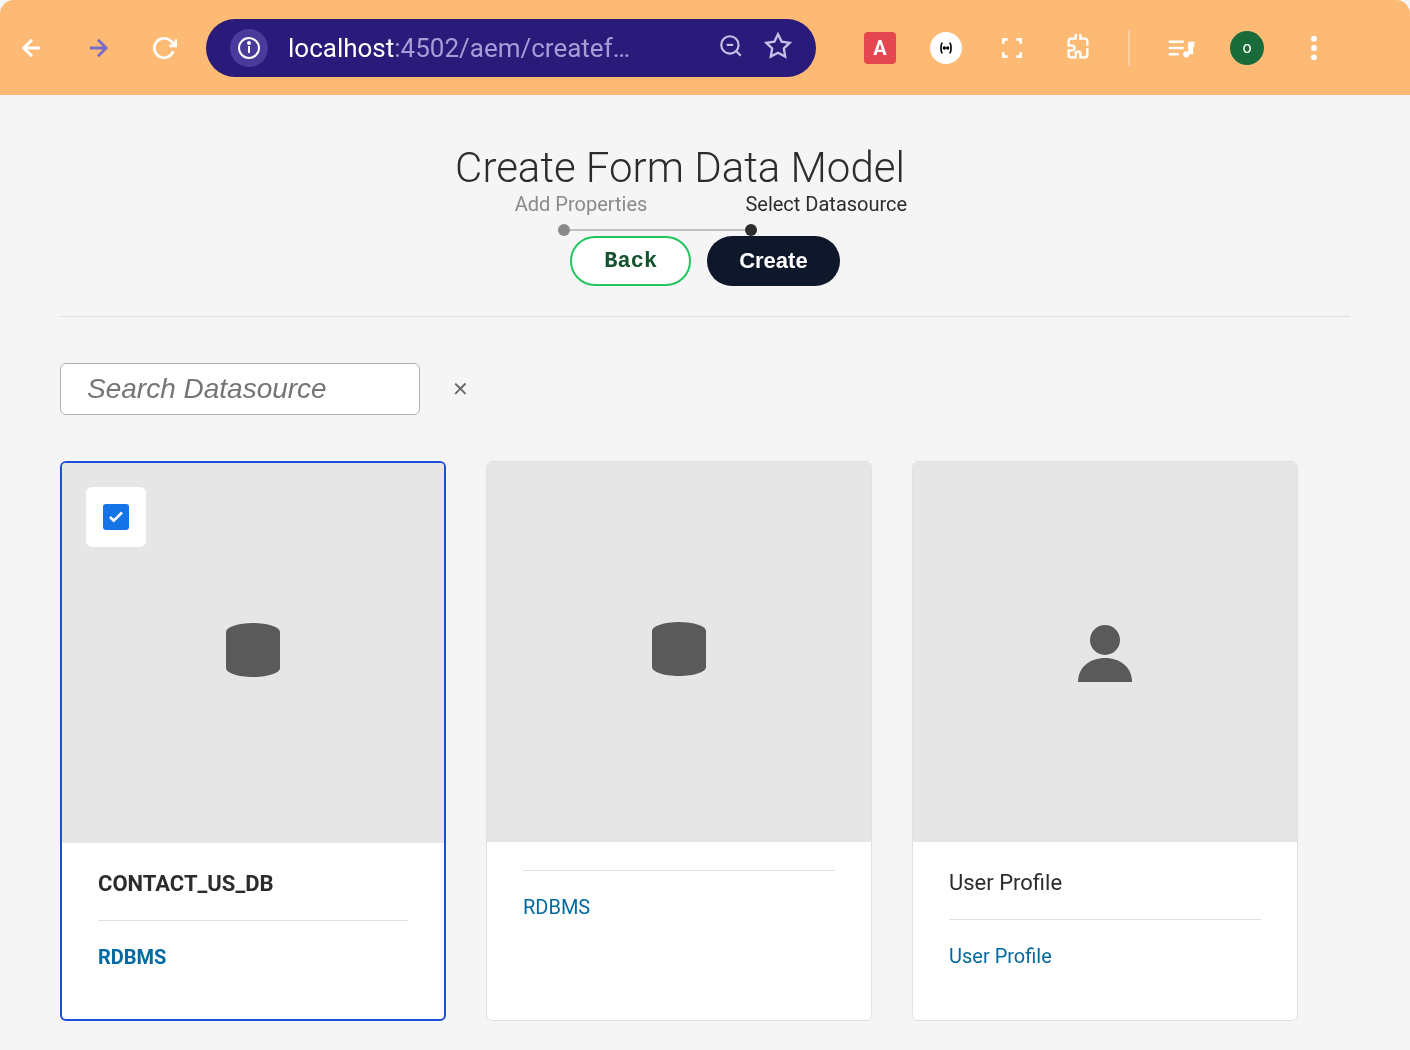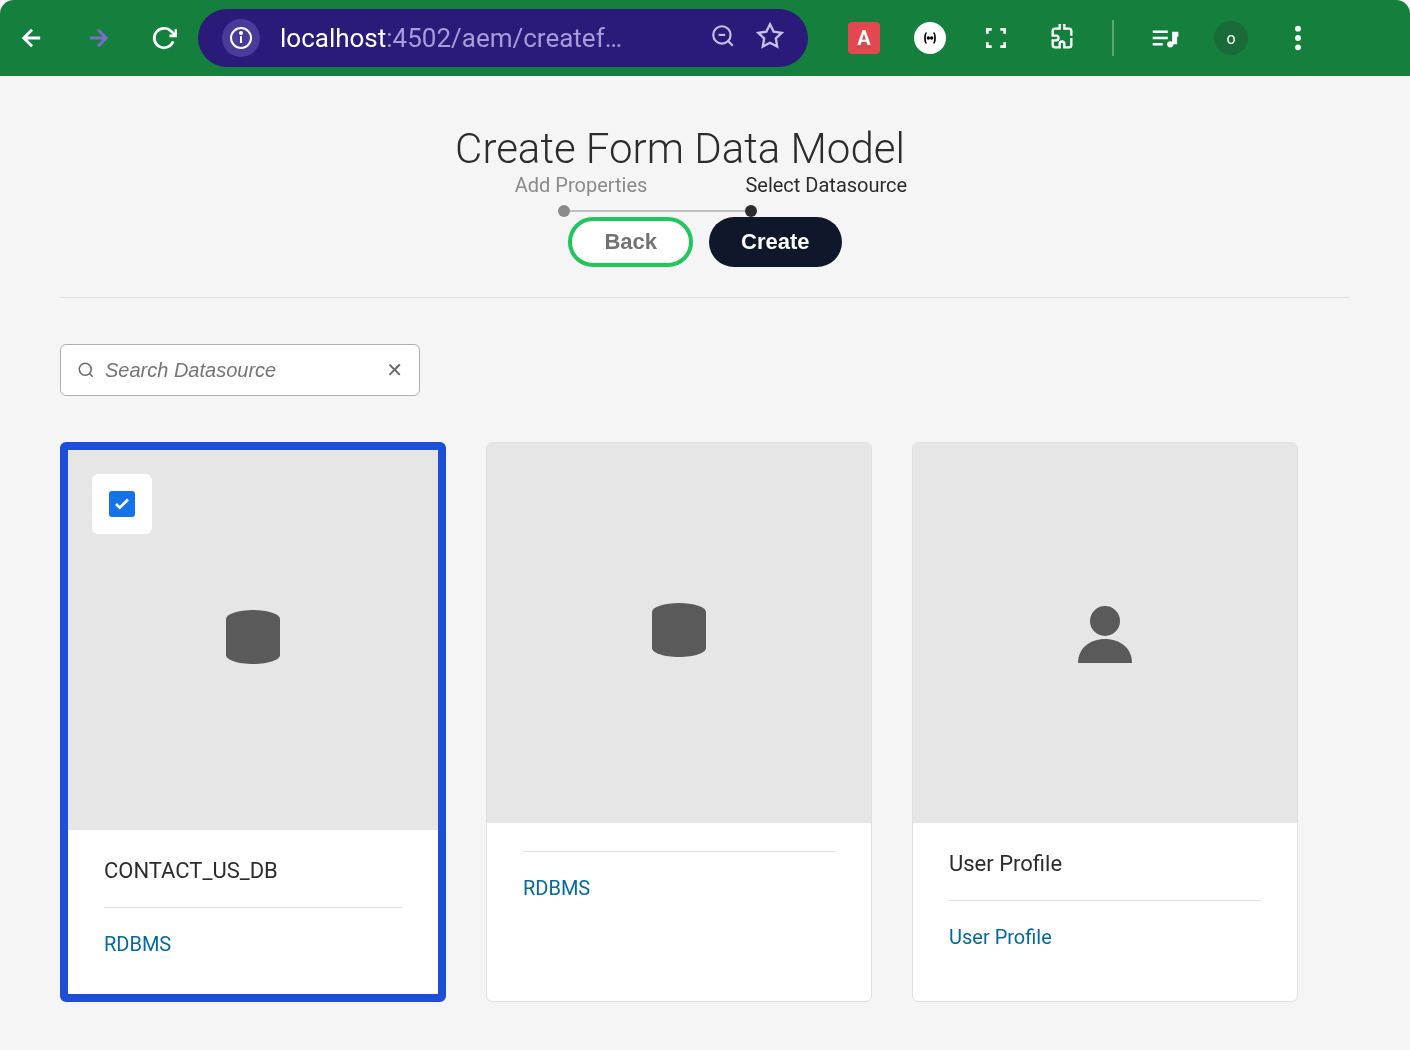--- a/index.html
+++ b/index.html
@@ -1,19 +1,19 @@
 <!DOCTYPE html>
 <html><head>
   <meta charset="utf-8">
   <style>
     * { box-sizing: border-box; margin: 0; padding: 0; }
     body { font-family: -apple-system, BlinkMacSystemFont, "Segoe UI", Roboto, sans-serif; background: #f5f5f5; width: 1410px; height: 1050px; overflow: hidden; }
 
     
-    .browser-chrome { background: #15803d; height: 76px; display: flex; align-items: center; padding: 0 18px; gap: 20px; border-radius: 14px 14px 0 0; }
+    .browser-chrome { background: #fdba74; height: 95px; display: flex; align-items: center; padding: 0 18px; gap: 28px; border-radius: 14px 14px 0 0; }
     .nav-icons { display: flex; align-items: center; gap: 38px; }
     .nav-btn { width: 28px; height: 28px; display: flex; align-items: center; justify-content: center; cursor: pointer; }
     .url-bar { background: #2a1a7a; border-radius: 40px; height: 58px; display: flex; align-items: center; padding: 0 24px; gap: 20px; flex: 0 0 610px; }
     .url-info-icon { width: 38px; height: 38px; border-radius: 50%; background: #4a3a9a; display: flex; align-items: center; justify-content: center; }
     .url-text { color: #fff; font-size: 26px; font-weight: 400; flex: 1; white-space: nowrap; overflow: hidden; }
     .url-text .dim { color: #a89cd8; }
     .chrome-icons { display: flex; align-items: center; gap: 34px; margin-left: 20px; }
     .ext-icon { width: 32px; height: 32px; display: flex; align-items: center; justify-content: center; border-radius: 4px; }
     .ext-adobe { background: #e34850; color: #fff; font-weight: bold; font-size: 20px; }
     .ext-circle { background: #fff; border-radius: 50%; }
@@ -28,33 +28,33 @@
     .step-label { font-size: 20px; margin-bottom: 8px; }
     .step-inactive { color: #8a8a8a; }
     .step-active { color: #2c2c2c; }
     .step-track { display: flex; align-items: center; }
     .step-dot { width: 12px; height: 12px; border-radius: 50%; }
     .step-dot.past { background: #8a8a8a; }
     .step-dot.current { background: #2c2c2c; }
     .step-line { width: 175px; height: 2px; background: #c0c0c0; }
     .header-actions { display: flex; gap: 16px; }
     .btn { height: 50px; padding: 0 32px; border-radius: 30px; font-size: 22px; font-weight: 600; cursor: pointer; border: none; display: flex; align-items: center; }
-    .btn-secondary { background: #fff; border: 4px solid #22c55e; color: #737373; }
+    .btn-secondary { background: #fff; border: 2px solid #22c55e; color: #14532d; font-family: Liberation Mono, monospace; }
     .btn-primary { background: #0f172a; color: #fff; }
 
     
     .search-wrap { margin-top: 46px; margin-bottom: 46px; }
     .search-box { width: 360px; height: 52px; border: 1px solid #b0b0b0; border-radius: 6px; display: flex; align-items: center; padding: 0 16px; background: #fff; }
-    .search-input { flex: 1; border: none; outline: none; font-size: 20px; font-style: italic; color: #0369a1; background: transparent; }
+    .search-input { flex: 1; border: none; outline: none; font-size: 28px; font-style: italic; color: #0369a1; background: transparent; }
     .search-clear { cursor: pointer; color: #6a6a6a; font-size: 20px; }
 
     
     .cards { display: flex; gap: 40px; }
     .card { width: 386px; height: 560px; border-radius: 6px; background: #fff; border: 1px solid #e0e0e0; overflow: hidden; cursor: pointer; position: relative; }
-    .card.selected { border: 8px solid #1d4ed8; }
+    .card.selected { border: 2px solid #1d4ed8; font-weight: bold; }
     .card-top { height: 380px; background: #e6e6e6; display: flex; align-items: center; justify-content: center; position: relative; }
     .card-check { position: absolute; top: 24px; left: 24px; width: 60px; height: 60px; background: #fff; border-radius: 6px; display: flex; align-items: center; justify-content: center; }
     .checkbox { width: 26px; height: 26px; background: #1473e6; border-radius: 3px; display: flex; align-items: center; justify-content: center; }
     .card-body { padding: 28px 36px; }
     .card-title { font-size: 22px; color: #2c2c2c; margin-bottom: 24px; }
     .card-divider { height: 1px; background: #e0e0e0; margin-bottom: 24px; }
     .card-subtitle { font-size: 20px; color: #0369a1; }
   </style>
 </head>
 <body>

